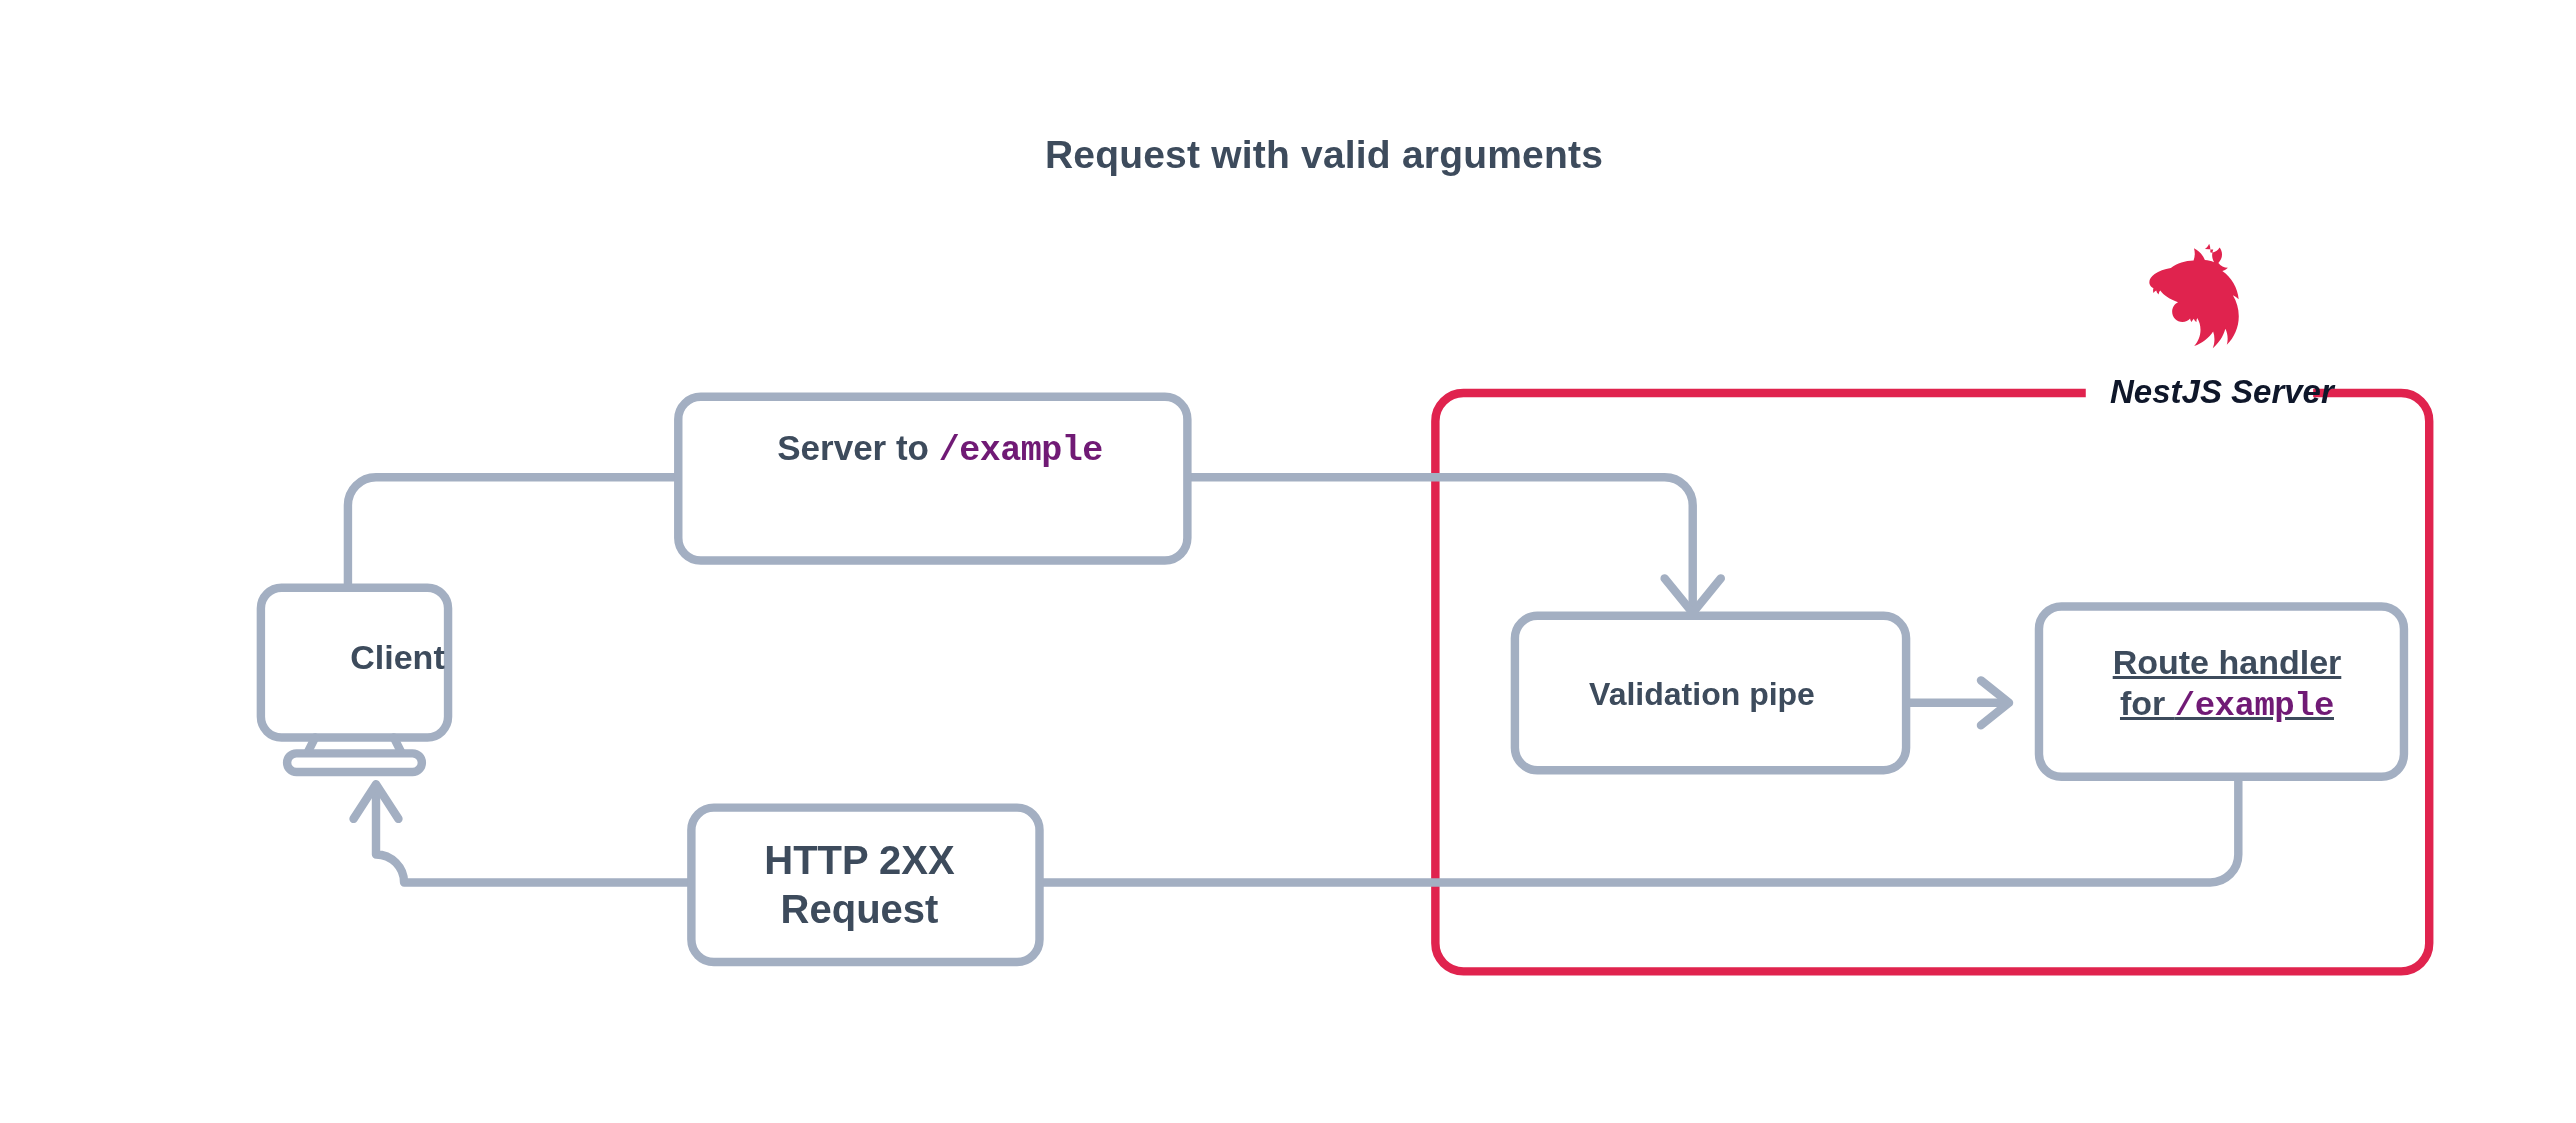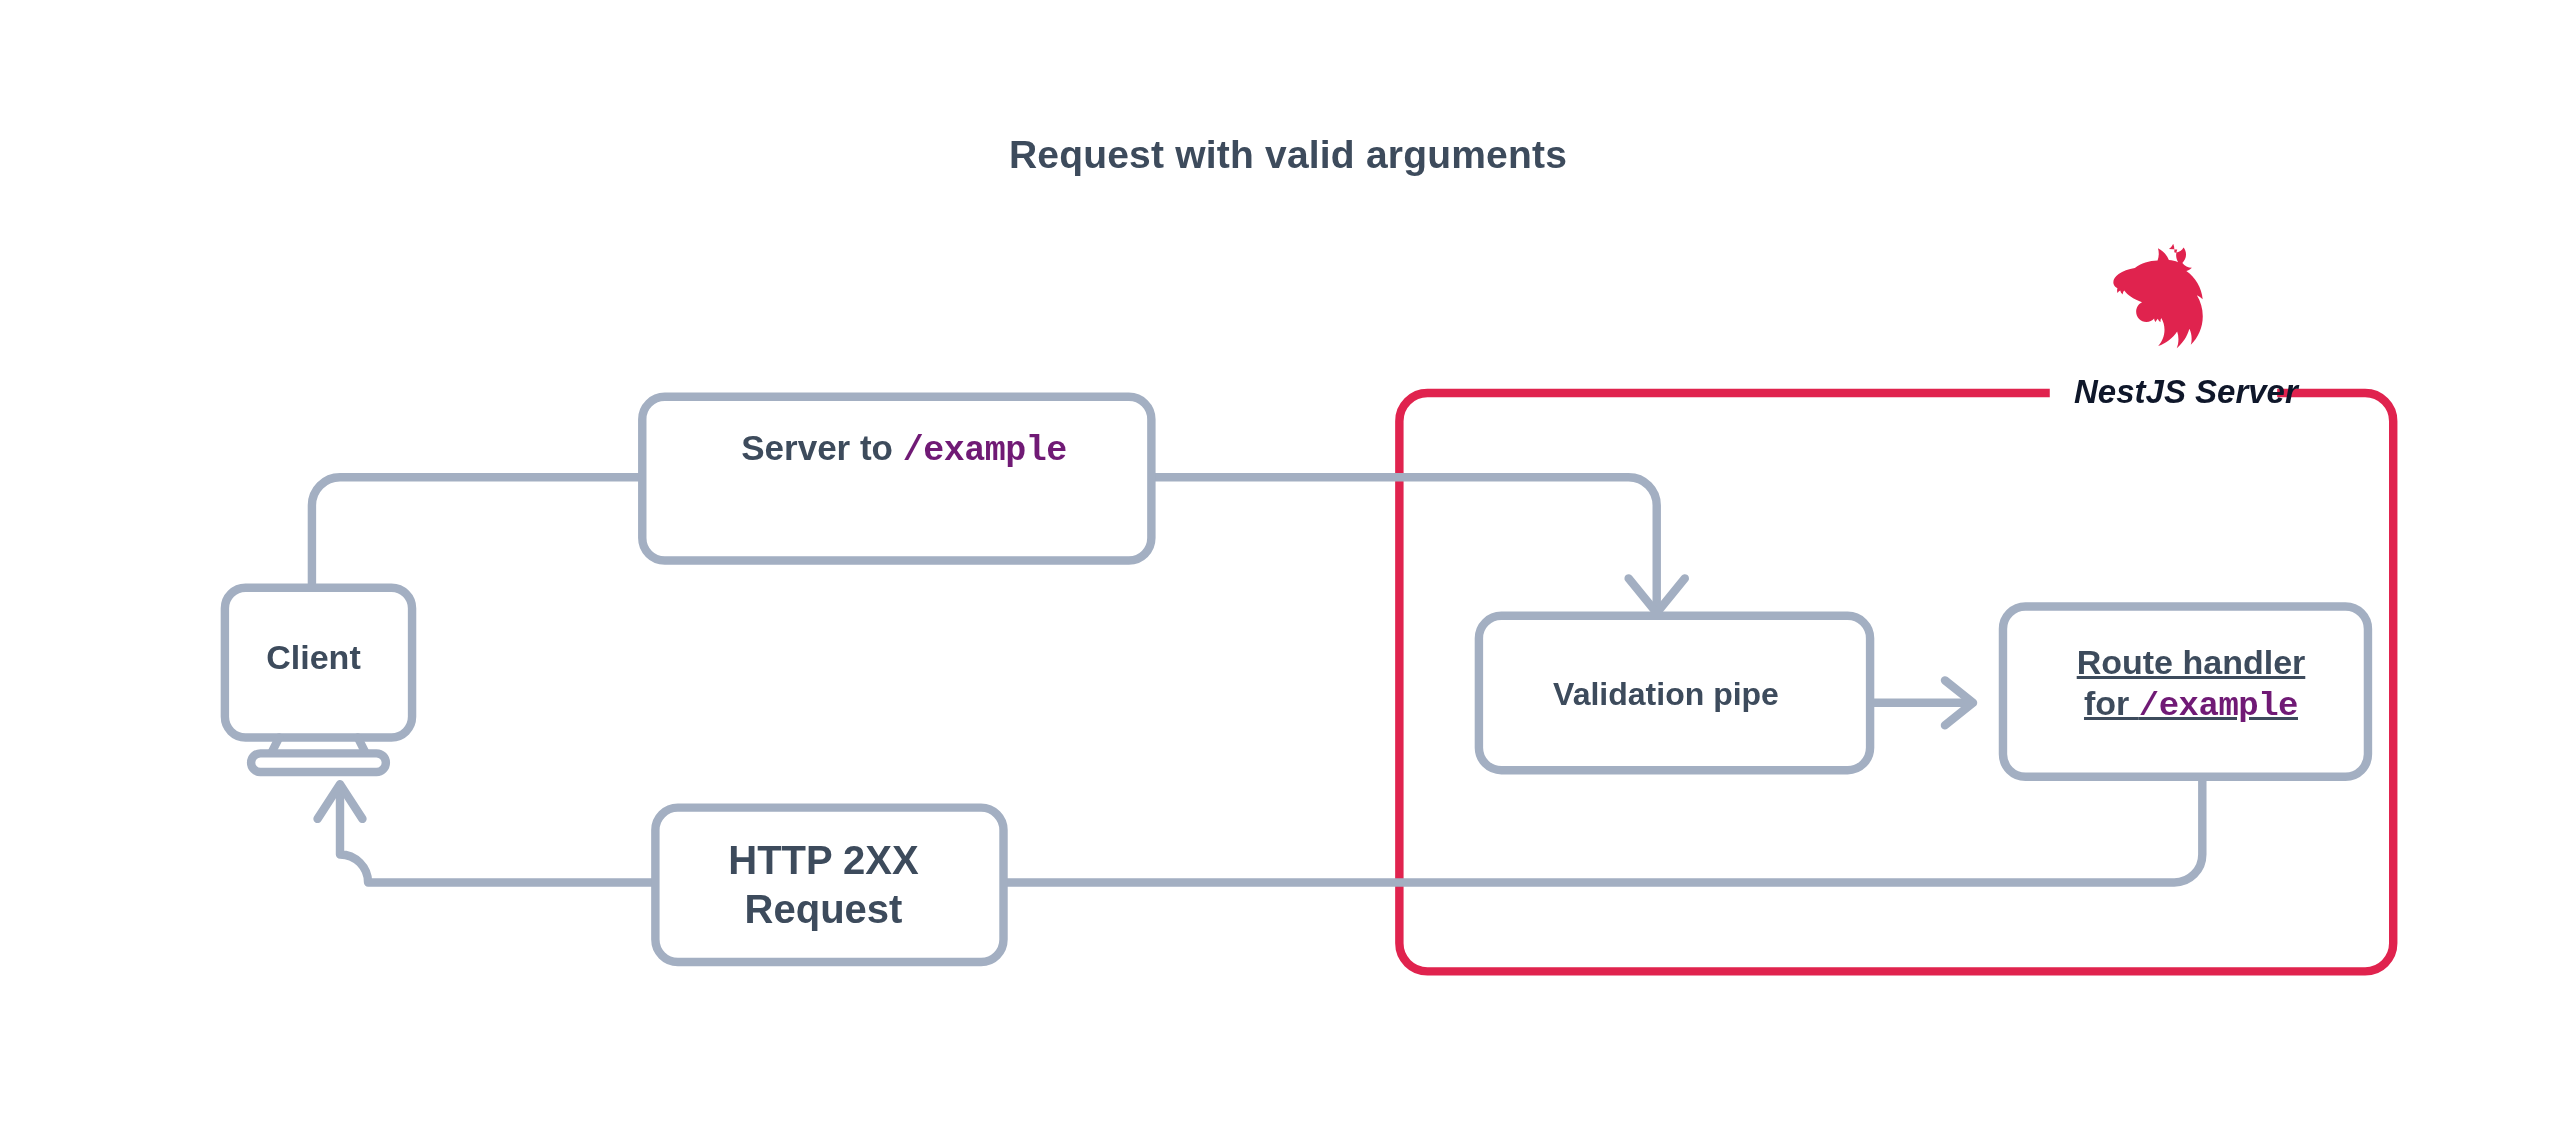--- a/index.html
+++ b/index.html
@@ -11,20 +11,21 @@
     width: 2576px;
     height: 1123px;
     font-family: "Liberation Sans", sans-serif;
     overflow: hidden;
   }
   #stage {
     position: relative;
     width: 2509px;
     height: 1123px;
     background: #ffffff;
+    margin-left: 36px;
   }
   #diagram-svg {
     position: absolute;
     left: 0;
     top: 0;
     width: 2576px;
     height: 1123px;
   }
   .diagram-title {
     position: absolute;
@@ -61,20 +62,21 @@
     left: 655px;
     top: 836px;
     width: 337px;
     font-size: 40px;
   }
   #label-client {
     left: 220px;
     top: 637px;
     width: 187px;
     font-size: 34px;
+    padding-left: 48px;
   }
   #label-validation {
     left: 1488px;
     top: 675px;
     width: 356px;
     font-size: 32px;
   }
   #label-route {
     left: 2013px;
     top: 642px;

